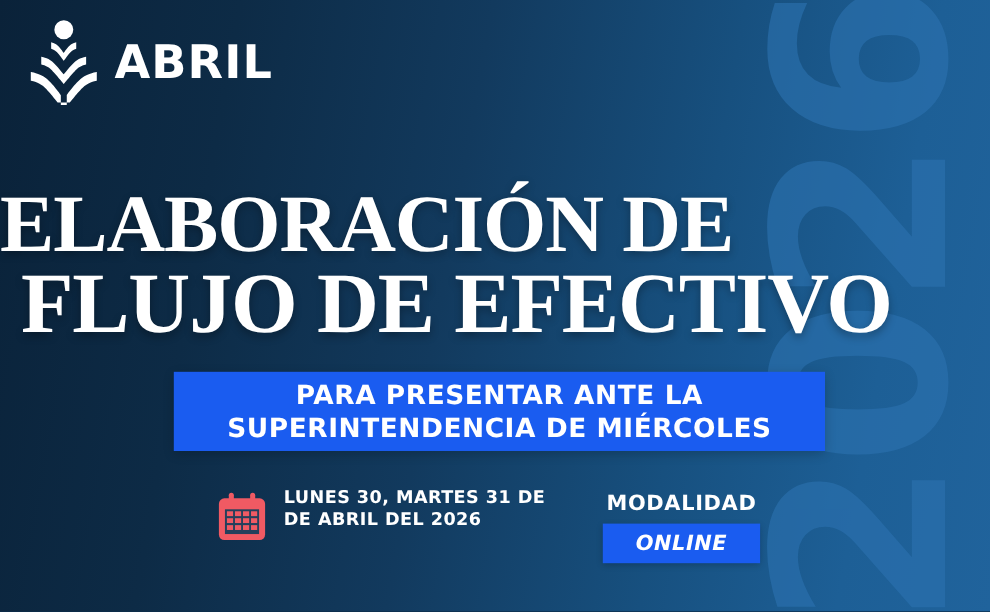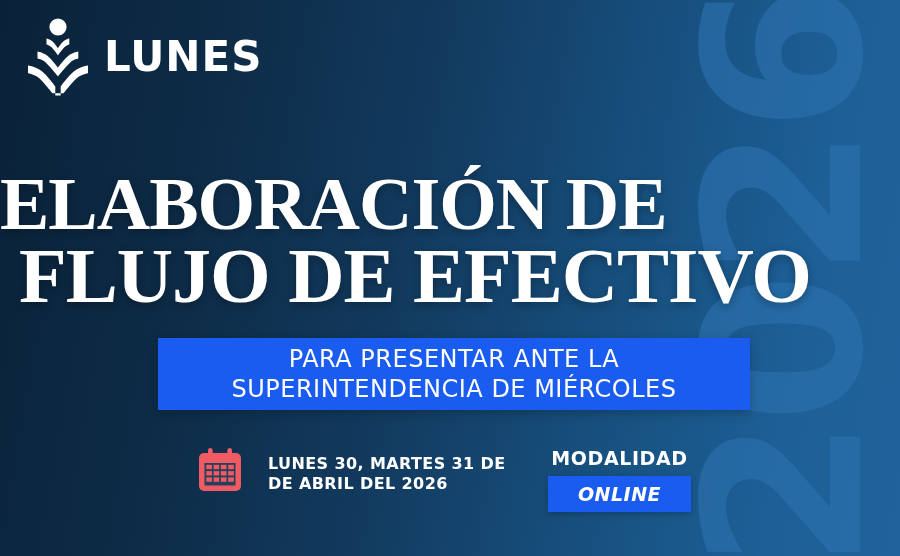--- a/index.html
+++ b/index.html
@@ -111,42 +111,42 @@
     background: #1a5cf0;
     display: flex;
     flex-direction: column;
     align-items: center;
     justify-content: center;
     box-shadow: 0 3px 10px rgba(0,0,0,.22);
   }
   .banner span {
     color: #ffffff;
     font-family: "DejaVu Sans", sans-serif;
-    font-weight: 400;
+    font-weight: 700;
     font-size: 24px;
     letter-spacing: .5px;
     line-height: 30px;
     white-space: nowrap;
   }
 
   
   .footer {
     position: absolute;
     left: 0;
     right: 0;
     top: 438px;
     height: 90px;
   }
   .date-block {
     position: absolute;
     left: 196px;
     top: 4px;
     display: flex;
-    align-items: flex-end;
-    gap: 24px;
+    align-items: flex-start;
+    gap: 14px;
   }
   .cal-icon { width: 48px; height: 48px; display: block; margin-top: 4px; }
   .date-lines {
     color: #ffffff;
     font-family: "DejaVu Sans", sans-serif;
     font-weight: 700;
     font-size: 16px;
     line-height: 20px;
     letter-spacing: .4px;
   }
@@ -198,21 +198,21 @@
 
   <div class="logo">
     <span class="logo-mark-wrap">
       <svg class="logo-mark" viewBox="0 0 64 78" xmlns="http://www.w3.org/2000/svg" aria-hidden="true">
         <circle cx="32" cy="9" r="8.6" fill="#ffffff"></circle>
         <path d="M20.5 20.5 C20.5 20.5 24 21.2 26.6 23.6 C29.2 26 31.9 30.2 31.9 30.2 C31.9 30.2 34.6 26 37.2 23.6 C39.8 21.2 43.3 20.5 43.3 20.5 L43.3 26.4 C43.3 26.4 40.4 27.2 38.3 29.3 C36.2 31.4 32 37.4 32 37.4 C32 37.4 27.7 31.4 25.6 29.3 C23.5 27.2 20.5 26.4 20.5 26.4 Z" fill="#ffffff"></path>
         <path d="M11.5 33.5 C11.5 33.5 17.2 34.3 21.4 37.8 C25.6 41.3 31.9 49.6 31.9 49.6 C31.9 49.6 38.2 41.3 42.4 37.8 C46.6 34.3 52.3 33.5 52.3 33.5 L52.3 40.6 C52.3 40.6 47.6 41.4 44.2 44.4 C40.8 47.4 32 58.3 32 58.3 C32 58.3 23.1 47.4 19.7 44.4 C16.3 41.4 11.5 40.6 11.5 40.6 Z" fill="#ffffff"></path>
         <path d="M2 47.5 C2 47.5 9.6 48.4 15.6 53 C21.6 57.6 29.3 68.5 29.3 68.5 L29.3 77.5 L34.7 77.5 L34.7 68.5 C34.7 68.5 42.4 57.6 48.4 53 C54.4 48.4 62 47.5 62 47.5 L62 55.3 C62 55.3 55.4 56.3 50.8 60.2 C46.2 64.1 37.6 75.2 37.6 75.2 L26.4 75.2 C26.4 75.2 17.8 64.1 13.2 60.2 C8.6 56.3 2 55.3 2 55.3 Z" fill="#ffffff"></path>
       </svg>
     </span>
-    <span class="logo-word">LUNES</span>
+    <span class="logo-word">ABRIL</span>
   </div>
 
 
   <div class="headline">
     <span class="l1">ELABORACIÓN DE</span>
     <span class="l2">FLUJO DE EFECTIVO</span>
   </div>
 
   <div class="banner">
     <span>PARA PRESENTAR ANTE LA</span>

